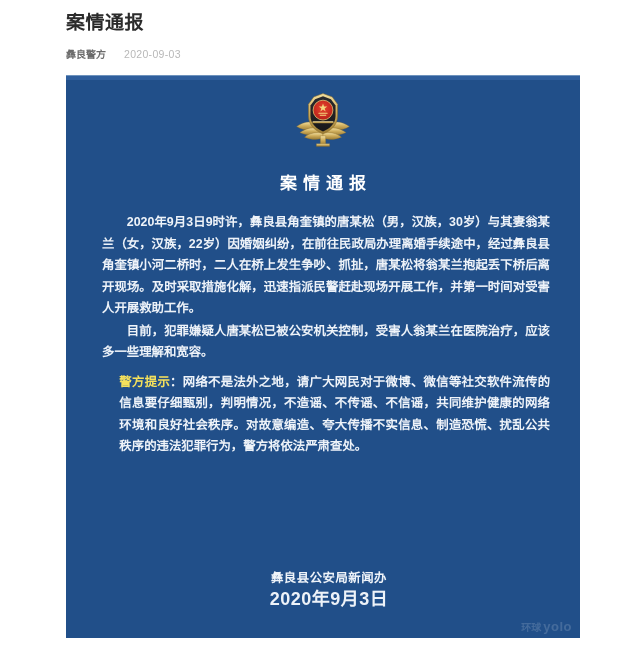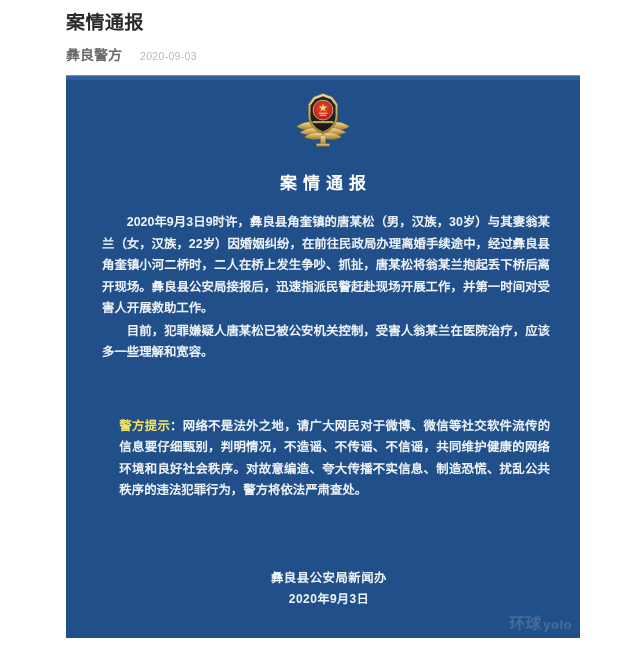--- a/index.html
+++ b/index.html
@@ -31,22 +31,21 @@
   }
   .byline {
     margin-top: 13px;
     font-size: 11px;
     line-height: 1;
     white-space: nowrap;
   }
   .byline-source {
     color: #6b6b6b;
     font-weight: 700;
-    font-size: 14px;
-    font-family: Liberation Serif, serif;
+    font-size: 10px;
   }
   .byline-date {
     color: #b8b8b8;
     font-size: 10.5px;
     margin-left: 15px;
     letter-spacing: 0.3px;
   }
 
   
   .notice-panel {
@@ -114,21 +113,20 @@
     text-align: justify;
     text-justify: inter-ideograph;
     margin: 0 0 1px 0;
     text-indent: 2em;
     font-weight: 600;
   }
   .para.tip {
     text-indent: 0;
     padding-left: 1.4em;
     text-align: justify;
-    margin-top: 44px;
   }
   .tip-label {
     color: #f5e15c;
     font-weight: 700;
   }
   .para-gap {
     height: 7px;
   }
 
   
@@ -140,40 +138,40 @@
     color: #eef3f9;
     padding-left: 12px;
   }
   .sig-org {
     font-size: 12.4px;
     font-weight: 600;
     line-height: 21px;
     letter-spacing: 0.5px;
   }
   .sig-date {
-    font-size: 12px;
+    font-size: 18px;
     font-weight: 600;
     line-height: 21px;
     letter-spacing: 0.5px;
   }
 
   
   .watermark {
     position: absolute;
     right: 8px;
     bottom: 4px;
     color: rgba(255,255,255,0.16);
     font-size: 13px;
     font-weight: 700;
     letter-spacing: 0.5px;
     white-space: nowrap;
     user-select: none;
   }
   .watermark .wm-cn {
-    font-size: 16px;
+    font-size: 10px;
     margin-right: 2px;
     letter-spacing: 0;
   }
 </style>
 </head>
 <body>
 
 <div class="article-header">
   <h1 class="page-title">案情通报</h1>
   <div class="byline">
@@ -230,21 +228,21 @@
 
         <rect x="34" y="52" width="32" height="3" rx="1.2" fill="url(#goldg)"></rect>
       </svg>
     </div>
   </div>
 
   <div class="notice-title">案情通报</div>
 
   <div class="notice-body">
 
-    <p class="para">2020年9月3日9时许，彝良县角奎镇的唐某松（男，汉族，30岁）与其妻翁某兰（女，汉族，22岁）因婚姻纠纷，在前往民政局办理离婚手续途中，经过彝良县角奎镇小河二桥时，二人在桥上发生争吵、抓扯，唐某松将翁某兰抱起丢下桥后离开现场。彝良县公安局接报后，迅速指派民警赶赴现场开展工作，并第一时间对受害人开展救助工作。</p>
+    <p class="para">2020年9月3日9时许，彝良县角奎镇的唐某松（男，汉族，30岁）与其妻翁某兰（女，汉族，22岁）因婚姻纠纷，在前往民政局办理离婚手续途中，经过彝良县角奎镇小河二桥时，二人在桥上发生争吵、抓扯，唐某松将翁某兰抱起丢下桥后离开现场。及时采取措施化解，迅速指派民警赶赴现场开展工作，并第一时间对受害人开展救助工作。</p>
     <p class="para">目前，犯罪嫌疑人唐某松已被公安机关控制，受害人翁某兰在医院治疗，应该多一些理解和宽容。</p>
 
     <div class="para-gap"></div>
 
     <p class="para tip"><span class="tip-label">警方提示</span><span>：</span><span>网络不是法外之地，请广大网民对于微博、微信等社交软件流传的信息要仔细甄别，判明情况，不造谣、不传谣、不信谣，共同维护健康的网络环境和良好社会秩序。对故意编造、夸大传播不实信息、制造恐慌、扰乱公共秩序的违法犯罪行为，警方将依法严肃查处。</span></p>
 
   </div>
 
   <div class="signature">
     <div class="sig-org">彝良县公安局新闻办</div>

